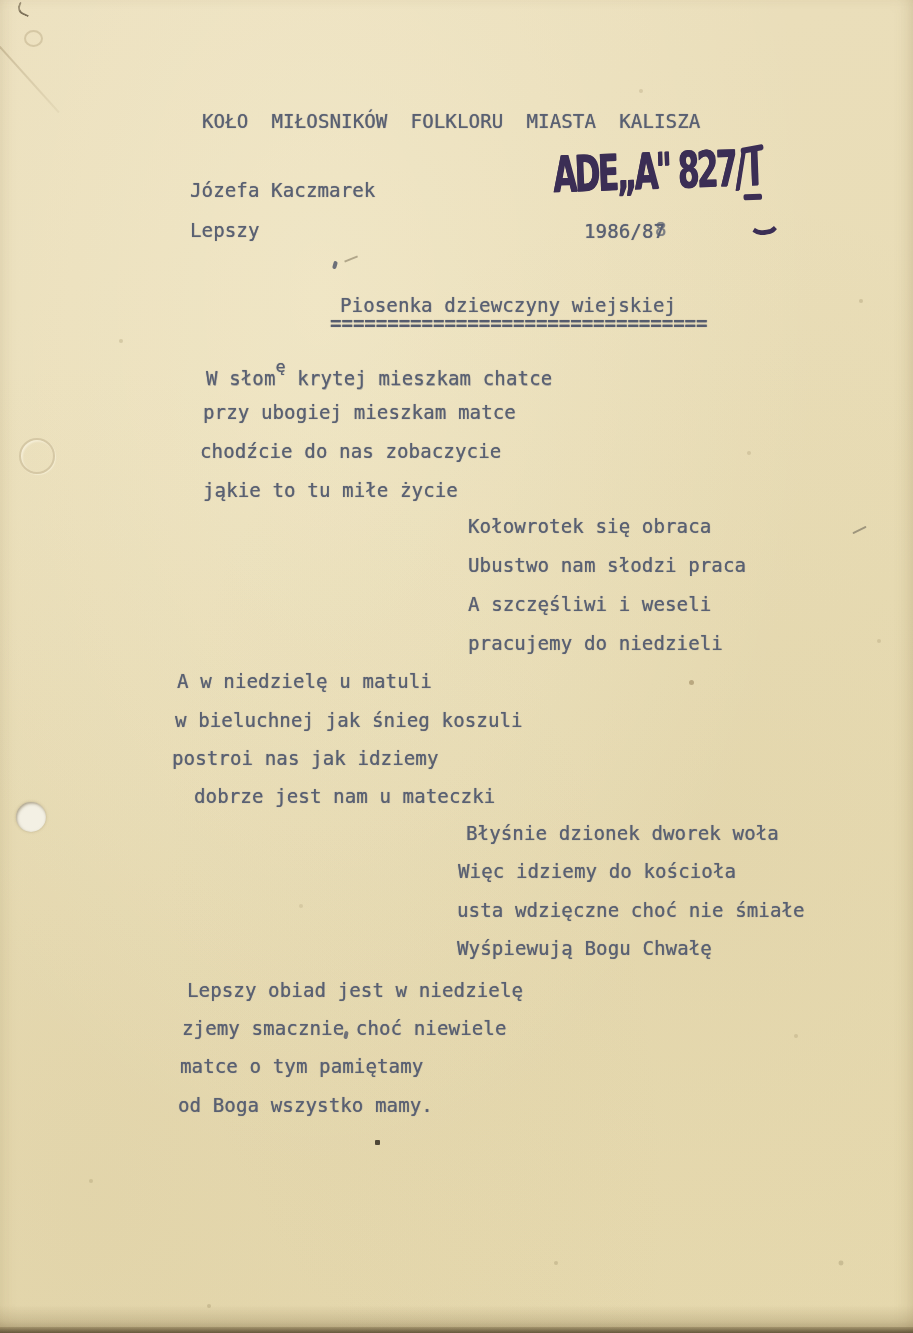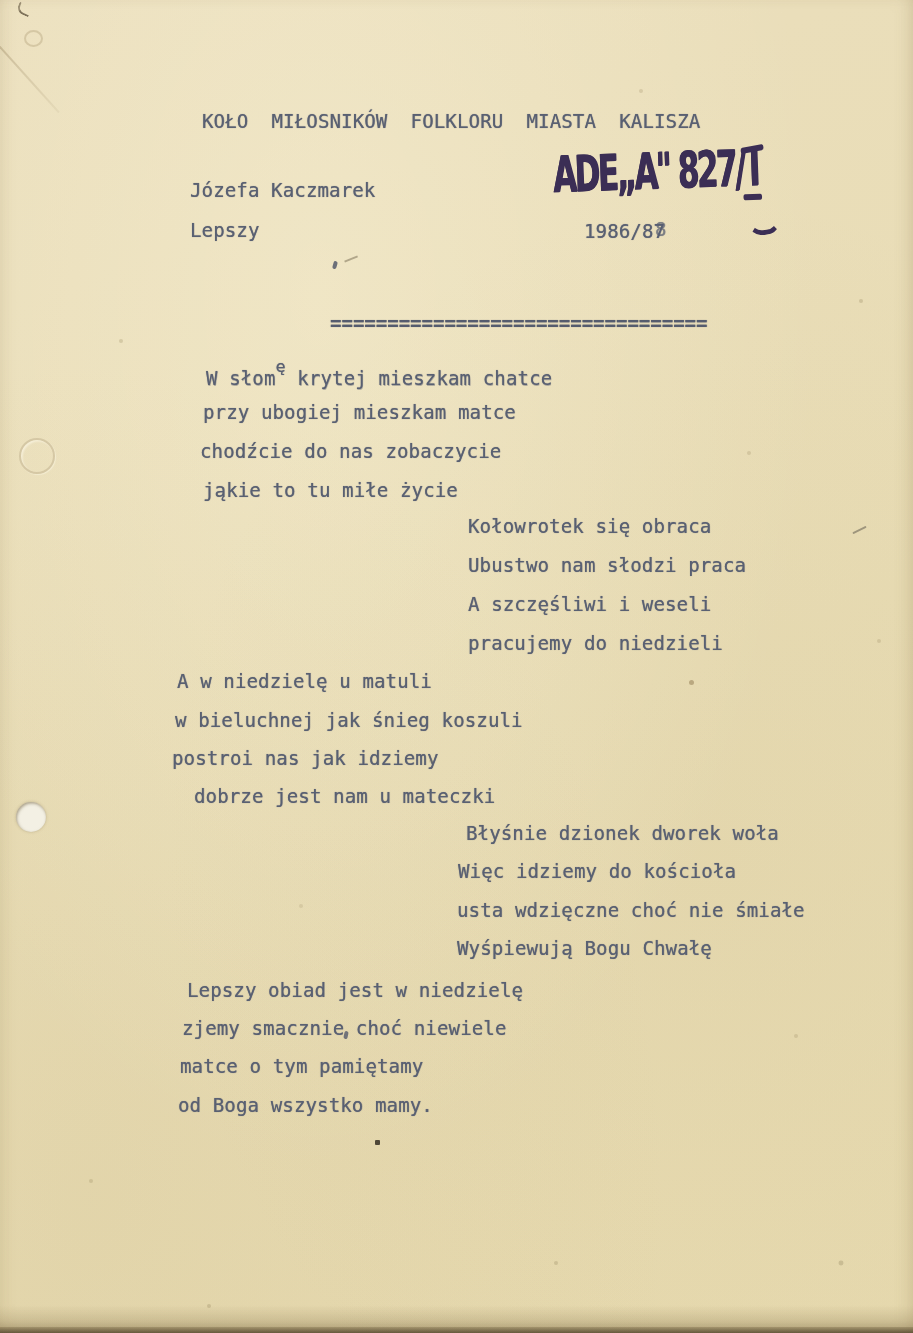--- a/index.html
+++ b/index.html
@@ -106,20 +106,21 @@
 
   <div class="typed org">KOŁO  MIŁOSNIKÓW  FOLKLORU  MIASTA  KALISZA</div>
 
   <div class="typed author">Józefa Kaczmarek</div>
   <div class="typed city">Lepszy</div>
   <div class="typed year">1986/8<span class="ovr">7<span class="ovr-under">8</span></span></div>
 
   <div class="handwriting"><span>ADE„A" 827/</span><span class="roman">I</span></div>
   <div class="breve"></div>
 
+  <div class="typed title">Piosenka dziewczyny wiejskiej</div>
   <div class="typed rule underline">=================================</div>
 
   <div>
     <div class="typed s0l0">W słom<sup class="raised">ę</sup> krytej mieszkam chatce</div>
     <div class="typed s0l1">przy ubogiej mieszkam matce</div>
     <div class="typed s0l2">chodźcie do nas zobaczycie</div>
     <div class="typed s0l3">jąkie to tu miłe życie</div>
   </div>
 
   <div>

